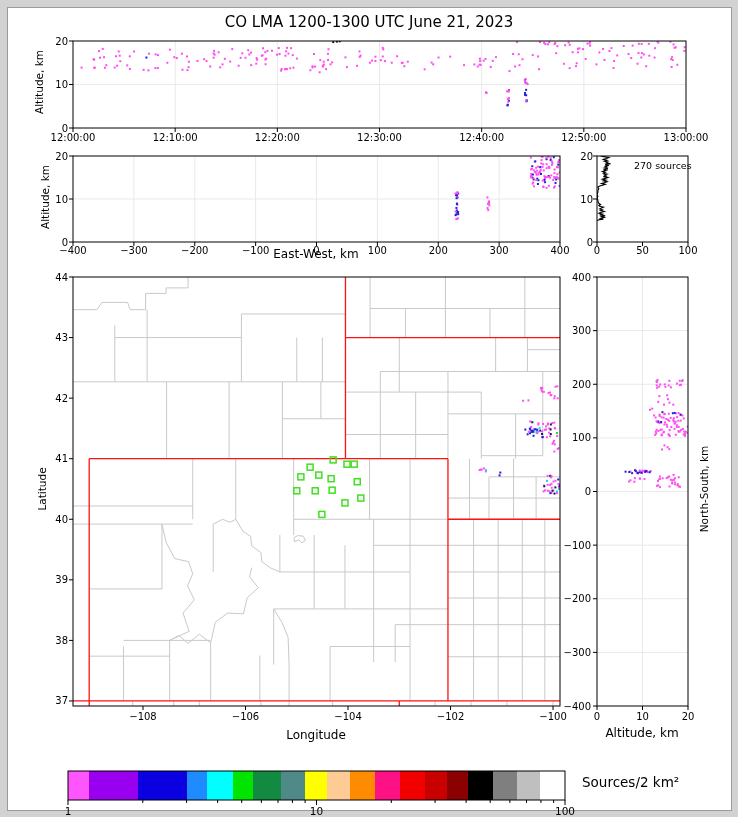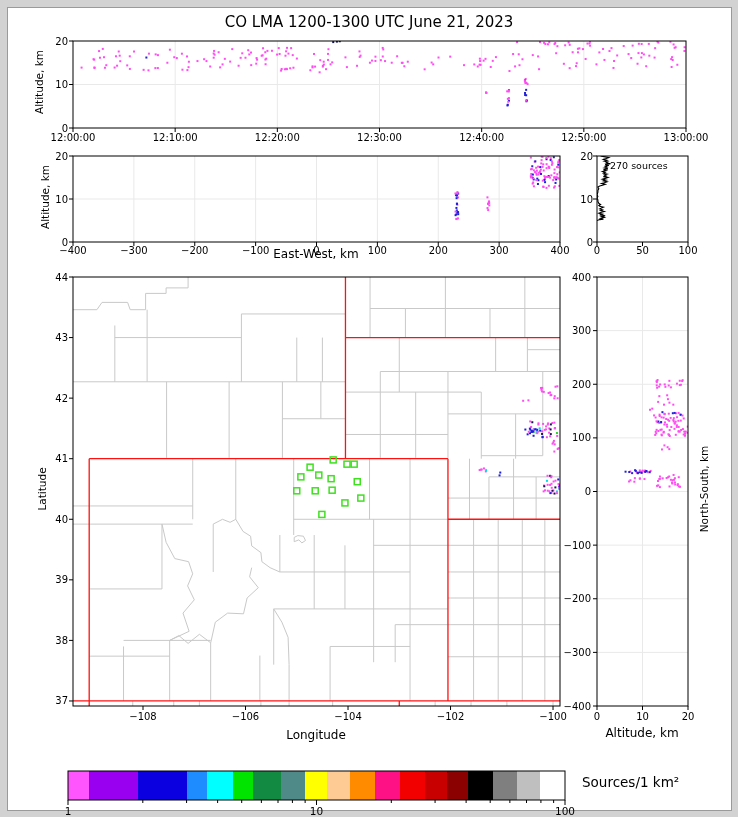--- a/index.html
+++ b/index.html
@@ -10,37 +10,37 @@
   #title{left:0;top:13px;width:738px;text-align:center;font-size:15px;}
   .rot{transform:rotate(-90deg);width:120px;text-align:center;font-size:10.5px;}
   #ylabel-top{left:-21px;top:76px;}
   #ylabel-ew{left:-15px;top:191px;}
   #ylabel-map{left:-18px;top:483px;}
   #ylabel-ns{left:644px;top:483px;}
   .xlab{font-size:12px;text-align:center;}
   #xlabel-ew{left:246px;top:247px;width:140px;}
   #xlabel-map{left:246px;top:728px;width:140px;}
   #xlabel-ns{left:572px;top:726px;width:140px;}
-  #hist-note{left:610px;top:160px;font-size:9.5px;}
+  #hist-note{left:610px;top:160px;font-size:9.5px;padding-left:24px;}
   #cb-label{left:582px;top:774px;font-size:13.5px;}
 </style>
 </head>
 <body>
 
 <div id="figure"></div>
 <div class="lbl" id="title">CO LMA 1200-1300 UTC June 21, 2023</div>
 <div class="lbl rot" id="ylabel-top">Altitude, km</div>
 <div class="lbl rot" id="ylabel-ew">Altitude, km</div>
 <div class="lbl xlab" id="xlabel-ew">East-West, km</div>
 <div class="lbl" id="hist-note">270 sources</div>
 <div class="lbl rot" id="ylabel-map">Latitude</div>
 <div class="lbl xlab" id="xlabel-map">Longitude</div>
 <div class="lbl rot" id="ylabel-ns">North-South, km</div>
 <div class="lbl xlab" id="xlabel-ns">Altitude, km</div>
-<div class="lbl" id="cb-label">Sources/1 km²</div>
+<div class="lbl" id="cb-label">Sources/2 km²</div>
 
 <svg id="plot" width="738" height="817" xmlns="http://www.w3.org/2000/svg">
     <g>
       <line x1="175.16666666666666" y1="41" x2="175.16666666666666" y2="128" stroke="#e9e9e9" stroke-width="1"></line>
       <line x1="277.3333333333333" y1="41" x2="277.3333333333333" y2="128" stroke="#e9e9e9" stroke-width="1"></line>
       <line x1="379.5" y1="41" x2="379.5" y2="128" stroke="#e9e9e9" stroke-width="1"></line>
       <line x1="481.66666666666663" y1="41" x2="481.66666666666663" y2="128" stroke="#e9e9e9" stroke-width="1"></line>
       <line x1="583.8333333333334" y1="41" x2="583.8333333333334" y2="128" stroke="#e9e9e9" stroke-width="1"></line>
       <line x1="73" y1="84.5" x2="686" y2="84.5" stroke="#e9e9e9" stroke-width="1"></line>
     </g>

